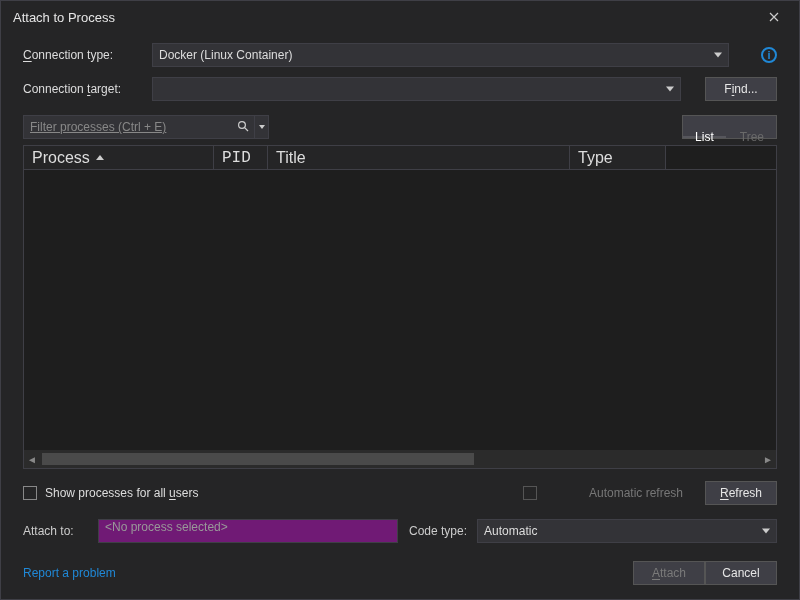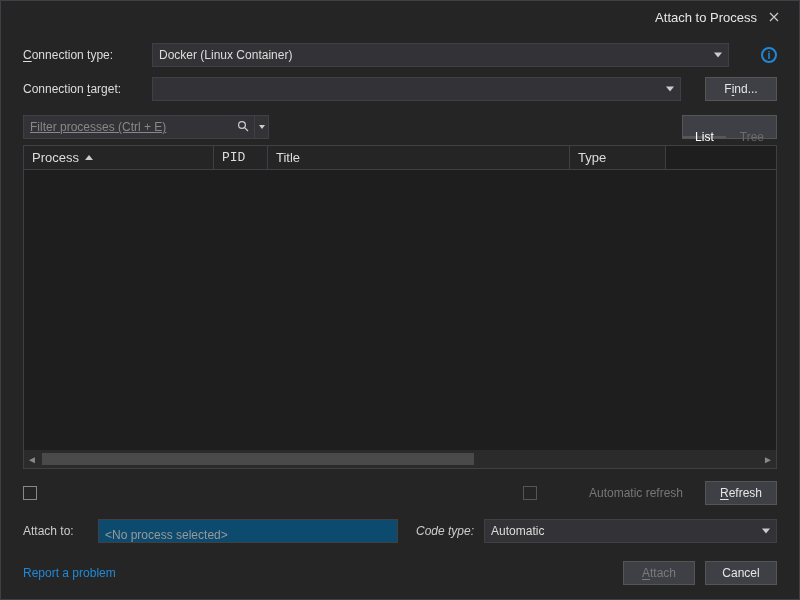--- a/index.html
+++ b/index.html
@@ -18,21 +18,20 @@
     background: #252526;
     border: 1px solid #3f3f46;
     display: flex;
     flex-direction: column;
   }
   .titlebar {
     height: 32px;
     display: flex;
     align-items: center;
     padding: 0 8px 0 12px;
-    text-align: right;
   }
   .titlebar .title { flex: 1; color: #e6e6e6; font-size: 13px; }
   .closebtn {
     width: 34px; height: 26px;
     display: flex; align-items: center; justify-content: center;
     color: #ccc; cursor: pointer;
   }
   .body {
     padding: 10px 22px 14px 22px;
     display: flex;
@@ -105,21 +104,21 @@
     border: 1px solid #3f3f46;
     background: #1e1e1e;
     flex: 1;
     display:flex; flex-direction:column;
     min-height: 280px;
   }
   .ghead { display:flex; height:24px; border-bottom:1px solid #3f3f46;}
   .ghead .col {
     border-right: 1px solid #3f3f46;
     display:flex; align-items:center; padding:0 8px;
-    color:#ddd; font-size:13px;
+    color:#ddd; font-size:16px;
     cursor:pointer;
     background:#252526;
   }
   .ghead .col:last-child{border-right:none;margin-top:45px;}
   .col.process{width:190px;}
   .col.pid{width:54px;font-family:Liberation Mono, monospace;}
   .col.title{flex:1;}
   .col.type{width:96px;}
   .col.user{width:110px;}
   .sort-arrow{ margin-left:6px; width:0;height:0;border-left:4px solid transparent;border-right:4px solid transparent;border-bottom:5px solid #ccc;}
@@ -128,25 +127,25 @@
   .ghscroll .larrow,.ghscroll .rarrow{width:16px; text-align:center; color:#888; font-size:10px;}
   .ghscroll .track{flex:1; height:12px; background:#2b2b2b; position:relative;}
   .ghscroll .thumb{position:absolute; left:2px; top:0; height:12px; width:60%; background:#4a4a4a;}
   .chkrow{ display:flex; align-items:center; gap:8px; margin-top:12px;}
   .chk{ width:14px; height:14px; border:1px solid #888; background:#252526; display:inline-block; cursor:pointer;}
   .chk.dis{border-color:#555;}
   .chklabel{color:#ddd; cursor:pointer;}
   .chklabel.dis{color:#777;margin-left:44px;}
   .attachrow{ display:flex; align-items:center; gap:10px; margin-top:14px;}
   .attachrow .tbox{
-    width:300px; height:24px; background:#0c4a6e; border:1px solid #3f3f46;
-    color:#999; display:flex; align-items:flex-end; padding:0 6px;
+    width:300px; height:24px; background:#701a75; border:1px solid #3f3f46;
+    color:#999; display:flex; align-items:flex-start; padding:0 6px;
   }
   .attachrow .codetype-sel{ flex:1; }
-  .footer{ display:flex; align-items:center; margin-top:18px; gap:10px;}
+  .footer{ display:flex; align-items:center; margin-top:18px; }
   .link{ color:#2088d6; cursor:pointer;}
   .attachlabel{width:65px;}
 </style>
 </head>
 <body>
 
 <div class="dialog">
   <div class="titlebar">
     <div class="title">Attach to Process</div>
     <div class="closebtn">
@@ -216,35 +215,36 @@
         <div class="larrow">◄</div>
         <div class="track">
             <div class="thumb"></div>
           </div>
         <div class="rarrow">►</div>
       </div>
     </div>
 
     <div class="chkrow">
       <span class="chk"></span>
+      <span class="chklabel"><span>Show processes for all </span><span class="underline">u</span><span>sers</span></span>
       <div class="spacer"></div>
       <span class="chk dis"></span>
       <span class="chklabel dis">Automatic refresh</span>
       <div class="btn" style="margin-left:14px;">
           <span class="underline">R</span>
           <span>efresh</span>
         </div>
     </div>
 
     <div class="attachrow">
       <div class="attachlabel">Attach to:</div>
       <div class="tbox">
           <span>&lt;No process selected&gt;</span>
         </div>
-      <div style="margin-left:8px;font-style:italic;">Code type:</div>
+      <div style="margin-left:1px;">Code type:</div>
       <div class="select codetype-sel">
         <span>Automatic</span>
         <span class="caret"></span>
       </div>
     </div>
 
     <div class="footer">
       <span class="link">Report a problem</span>
       <div class="spacer"></div>
       <div class="btn disabled">

